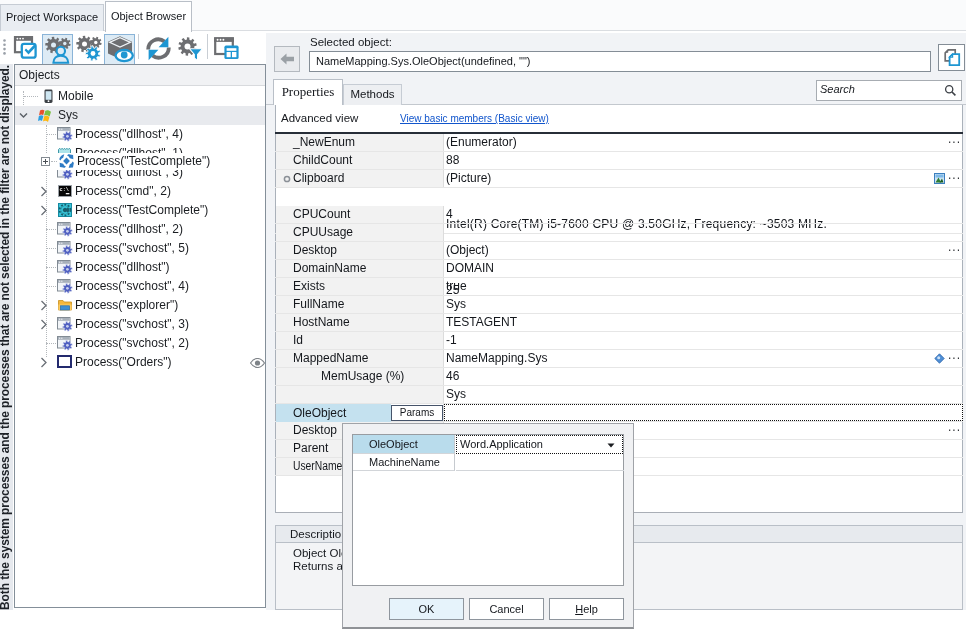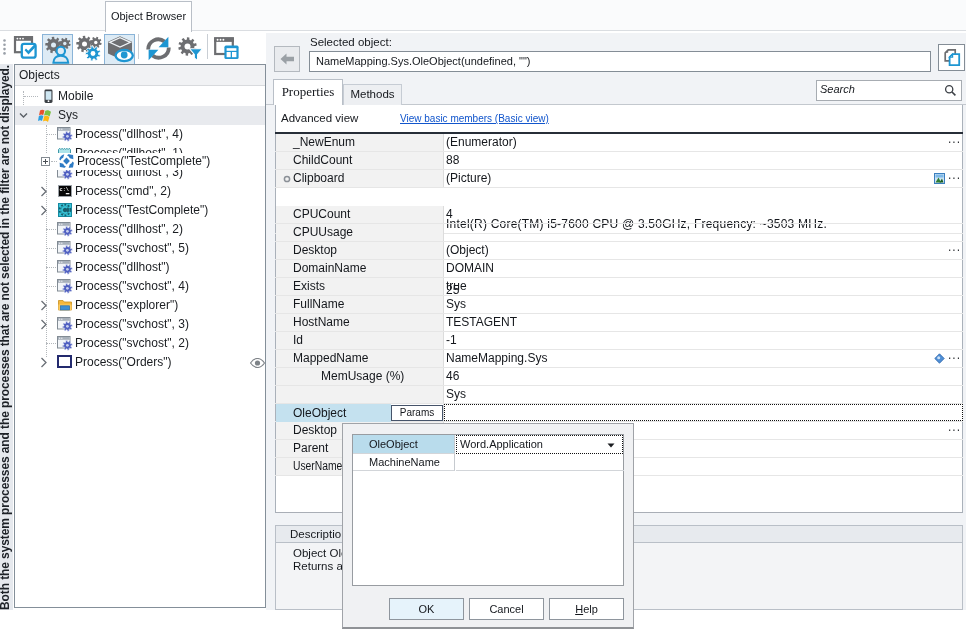--- a/index.html
+++ b/index.html
@@ -20,20 +20,21 @@
  <rect x="1" y="2" width="11.5" height="2.8" fill="#a7b0ba"></rect>
  <circle cx="2.6" cy="3.3" r="0.75" fill="#e8eaed"></circle>
           <circle cx="4.8" cy="3.3" r="0.75" fill="#e8eaed"></circle>
  <path d="M15.01 12.25 L14.05 13.72 L12.82 12.96 L11.83 13.60 L12.28 14.93 L10.56 15.30 L10.23 13.90 L9.08 13.65 L8.45 14.91 L6.98 13.95 L7.74 12.72 L7.10 11.73 L5.77 12.18 L5.40 10.46 L6.80 10.13 L7.05 8.98 L5.79 8.35 L6.75 6.88 L7.98 7.64 L8.97 7.00 L8.52 5.67 L10.24 5.30 L10.57 6.70 L11.72 6.95 L12.35 5.69 L13.82 6.65 L13.06 7.88 L13.70 8.87 L15.03 8.42 L15.40 10.14 L14.00 10.47 L13.75 11.62 Z" fill="#4f5fc0" stroke="#e8ecf8" stroke-width="0.5"></path>
  <circle cx="10.4" cy="10.3" r="1.4" fill="#c8d0ee"></circle>
 </symbol>
 </defs>
 </svg>
 
 <div class="abs" style="left:0;top:0;width:966px;height:31px;background:#fafbfc;border-bottom:1px solid #dadde1;"></div>
+<div class="abs" style="left:0;top:4px;width:104px;height:27px;background:#e9edf2;border:1px solid #c6ccd4;border-bottom:none;text-align:center;line-height:25px;font-size:11px;color:#15181d;">Project Workspace</div>
 <div class="abs" style="left:105px;top:1px;width:87px;height:31px;background:#fff;border:1px solid #b9bfc7;border-bottom:none;text-align:center;line-height:29px;z-index:2;font-size:11px;color:#15181d;">Object Browser</div>
 
 <div class="abs" style="left:0;top:31px;width:966px;height:33px;background:#fff;"></div>
 <div class="abs" id="grip" style="left:3px;top:39px;width:3px;height:16px;">
   <svg width="3" height="16">
         <circle cx="1.5" cy="1.5" r="1.3" fill="#9aa0a8"></circle>
         <circle cx="1.5" cy="5.8" r="1.3" fill="#9aa0a8"></circle>
         <circle cx="1.5" cy="10.1" r="1.3" fill="#9aa0a8"></circle>
         <circle cx="1.5" cy="14.4" r="1.3" fill="#9aa0a8"></circle>
       </svg>

